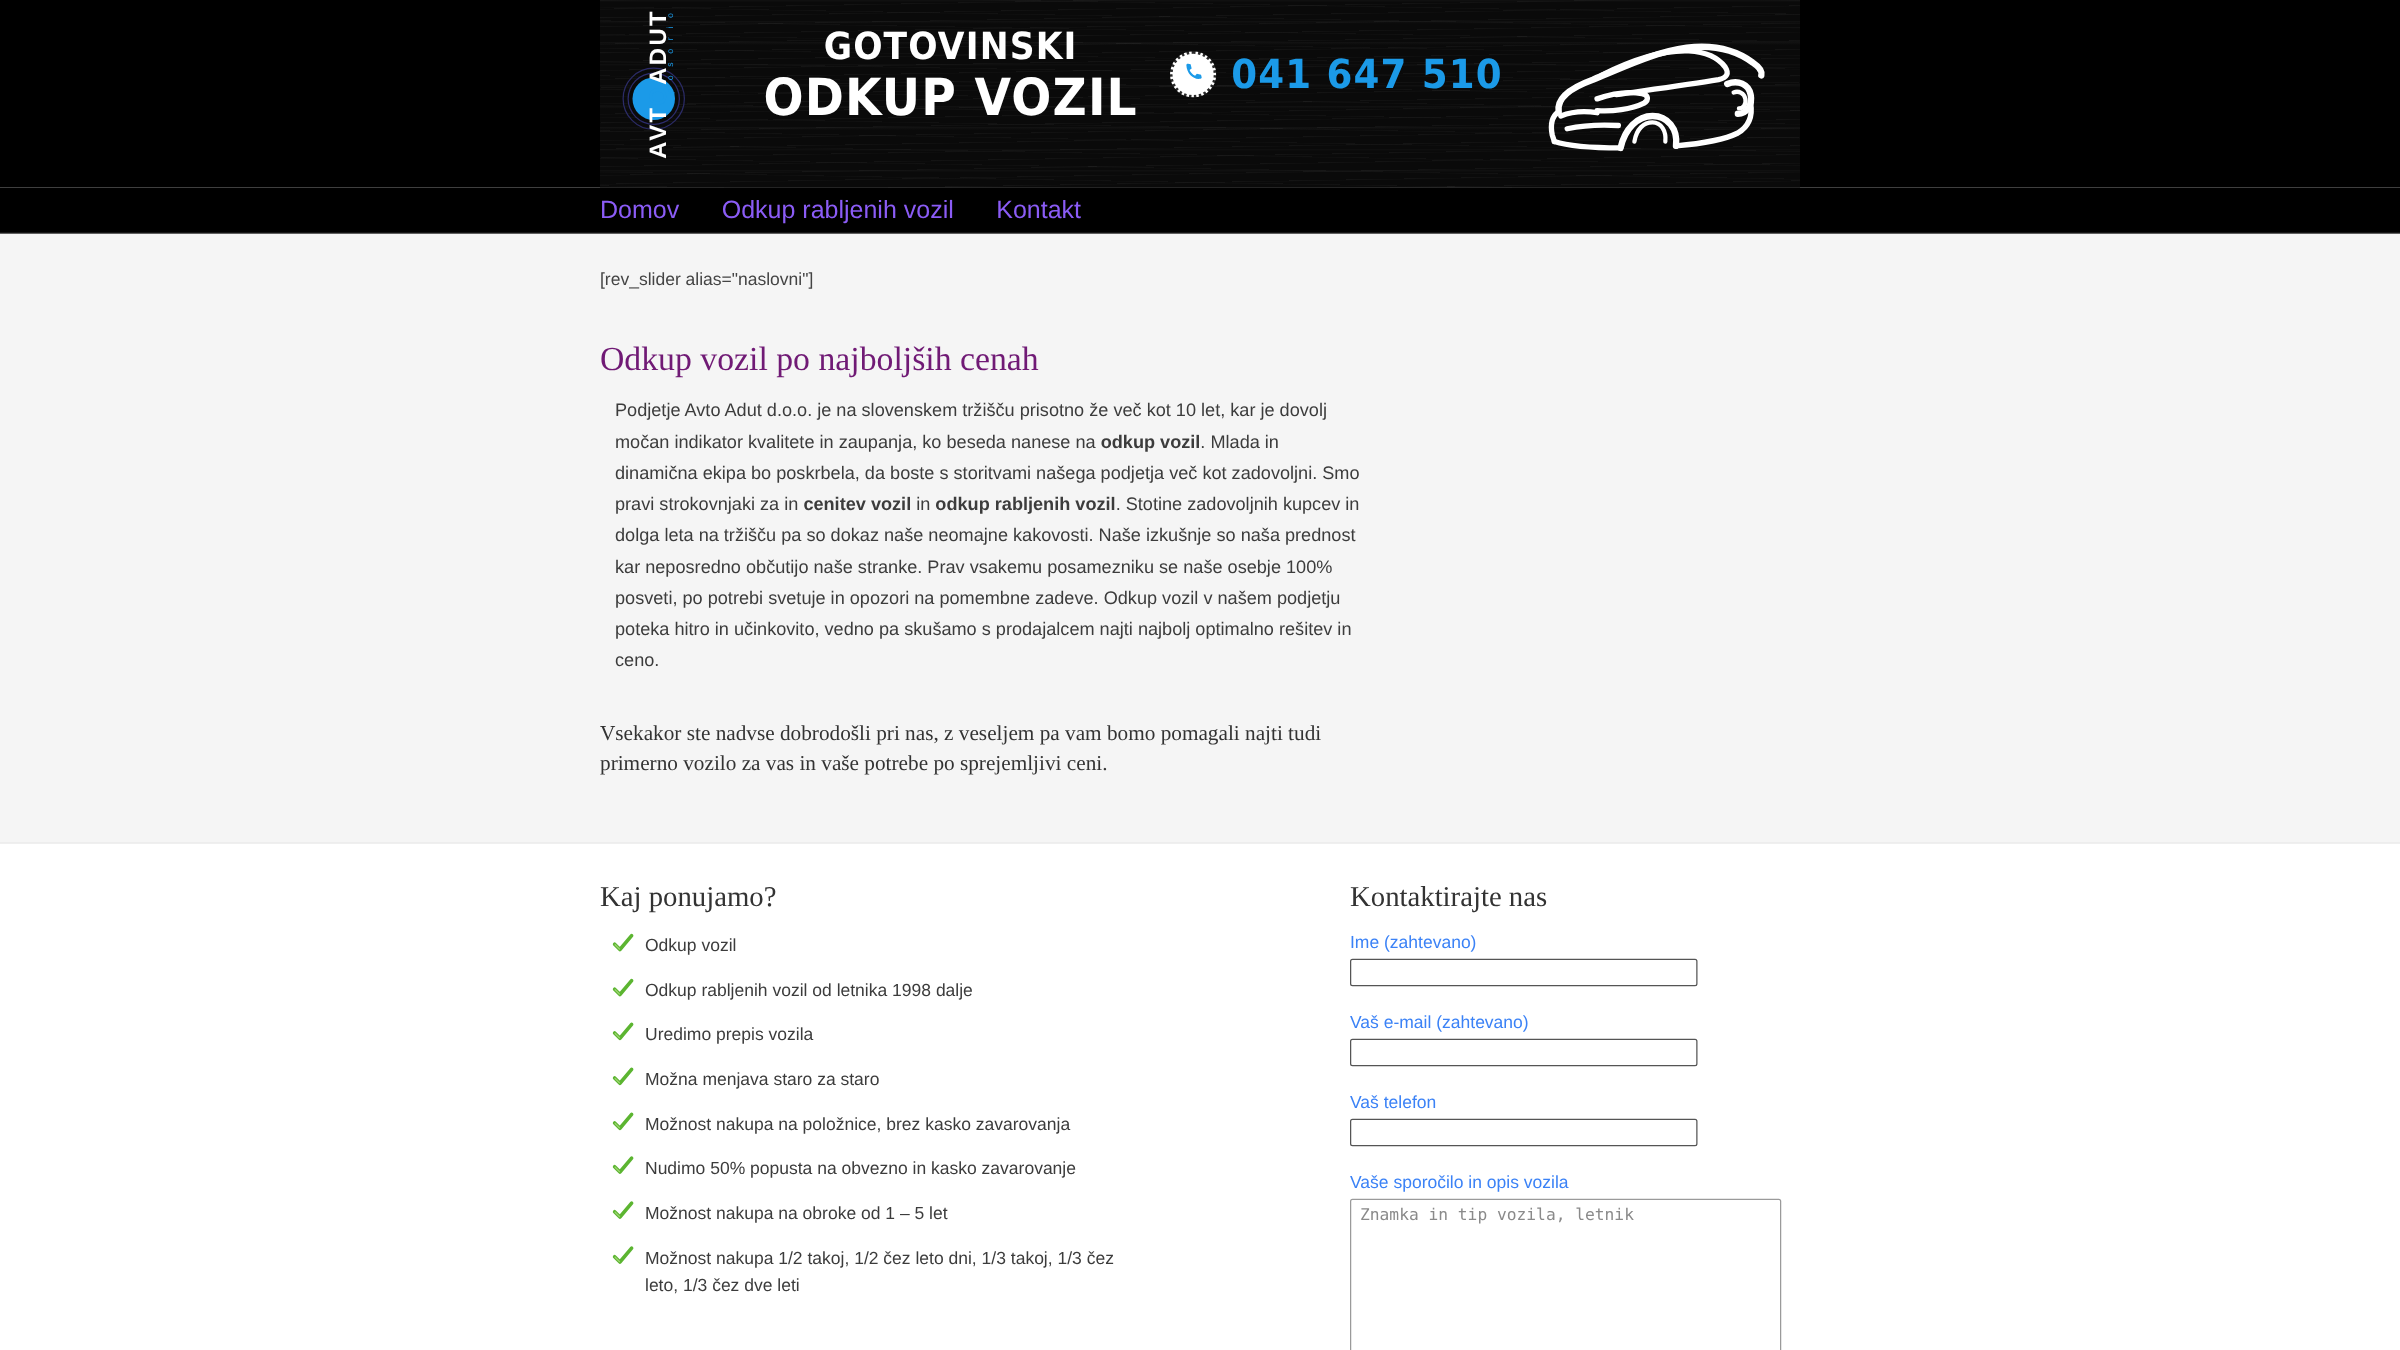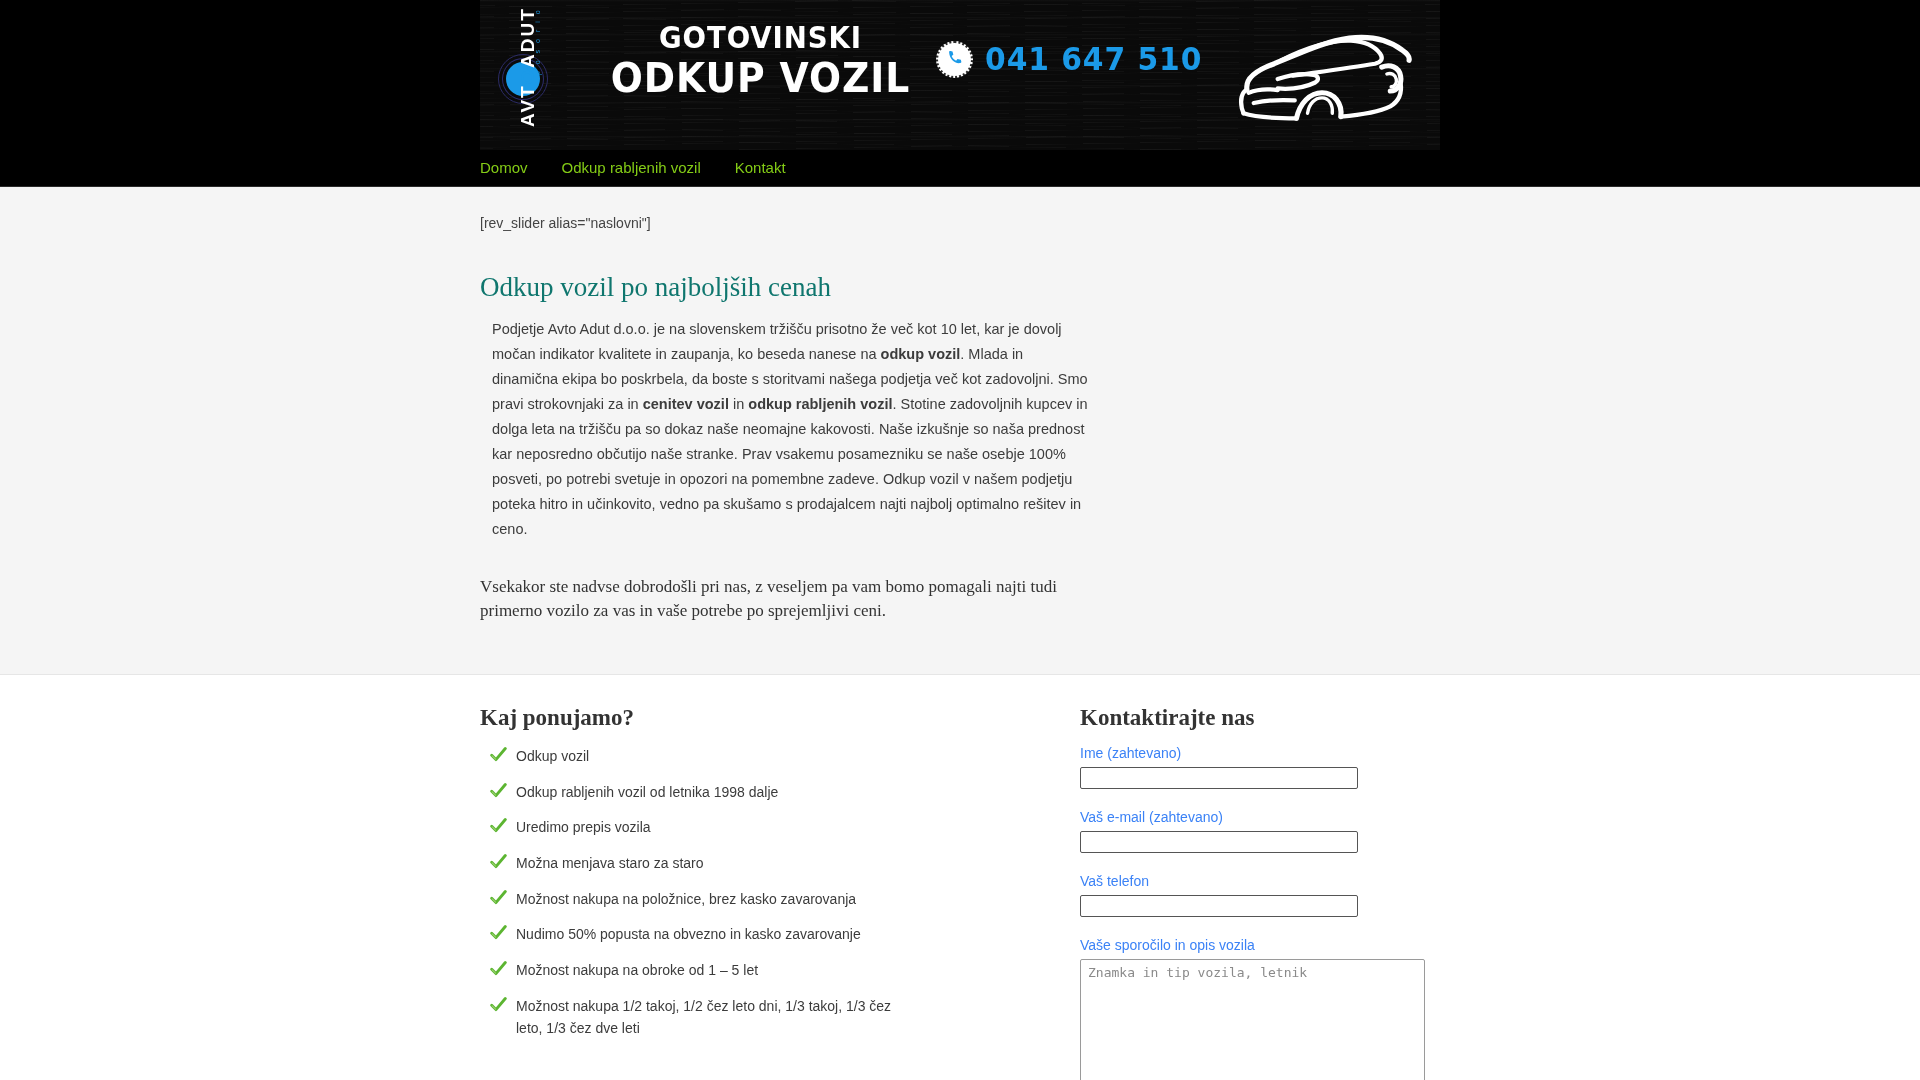--- a/index.html
+++ b/index.html
@@ -98,31 +98,31 @@
     font-family:"DejaVu Sans", sans-serif;
     transform:scaleX(0.93); transform-origin:left center;
   }
 
   .car-art { position:absolute; right:4px; top:4px; width:216px; height:128px; }
 
   
   .nav-band { width:100%; background:#000000; border-bottom:1px solid #2a2a2a; }
   .nav-inner { width:960px; margin:0 auto; height:36px; display:flex; align-items:center; }
   .nav-item {
-    color:#84cc16; font-size:15px; margin-right:34px; cursor:pointer;
+    color:#8b5cf6; font-size:20px; margin-right:34px; cursor:pointer;
     line-height:36px;
   }
 
   
   .intro-band { width:100%; background:#f5f5f5; border-bottom:1px solid #e6e6e6; }
   .intro-inner { width:960px; margin:0 auto; padding:28px 0 50px 0; }
   .shortcode { font-size:14px; color:#444; margin:0 0 40px 0; }
   h1.sec-title {
     font-family:"Liberation Serif", serif;
-    font-weight:normal; font-size:27px; color:#0f766e;
+    font-weight:normal; font-size:27px; color:#701a75;
     margin:0 0 14px 0; line-height:1.2;
   }
   p.body-copy {
     font-size:14.5px; line-height:1.72; color:#3c3c3c;
     margin:12px; max-width:600px;
   }
   p.lead-copy {
     font-family:"Liberation Serif", serif;
     font-size:17px; line-height:1.45; color:#333;
     margin:33px 0 0 0; max-width:580px;
@@ -132,21 +132,21 @@
   .lower-band { width:100%; background:#ffffff; }
   .lower-inner {
     width:960px; margin:0 auto; padding:30px 0 0 0;
     display:flex; gap:0;
   }
   .col-left { width:600px; }
   .col-right { width:360px; }
 
   h2.sec-title {
     font-family:"Liberation Serif", serif;
-    font-weight:bold; font-size:23px; color:#333;
+    font-weight:normal; font-size:23px; color:#333;
     margin:0 0 14px 0;
   }
 
   ul.offer-list { list-style:none; margin:0; padding:0; }
   ul.offer-list li {
     position:relative; padding-left:36px;
     font-size:14px; line-height:1.62; color:#3c3c3c;
     margin-bottom:13px; max-width:430px;
   }
   ul.offer-list li .tick {

